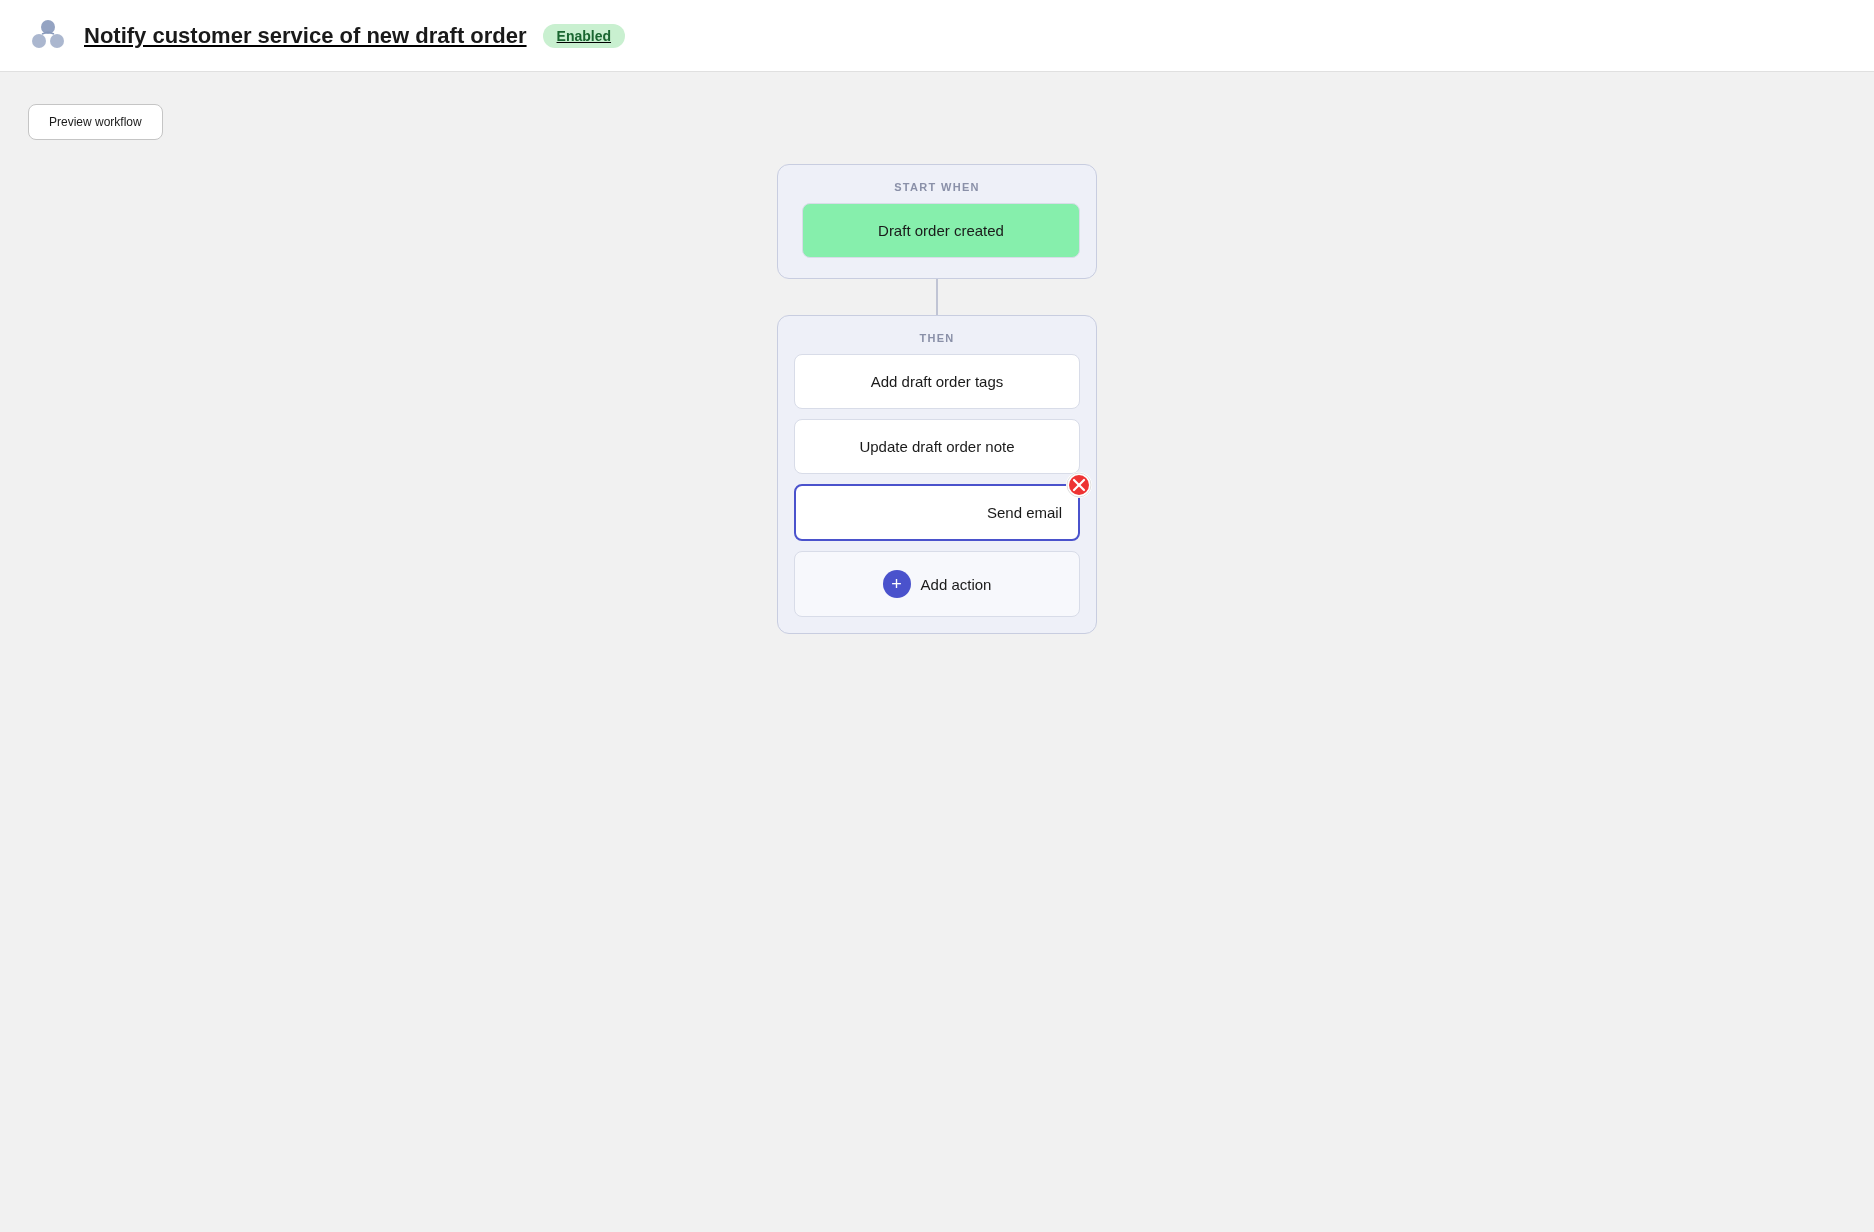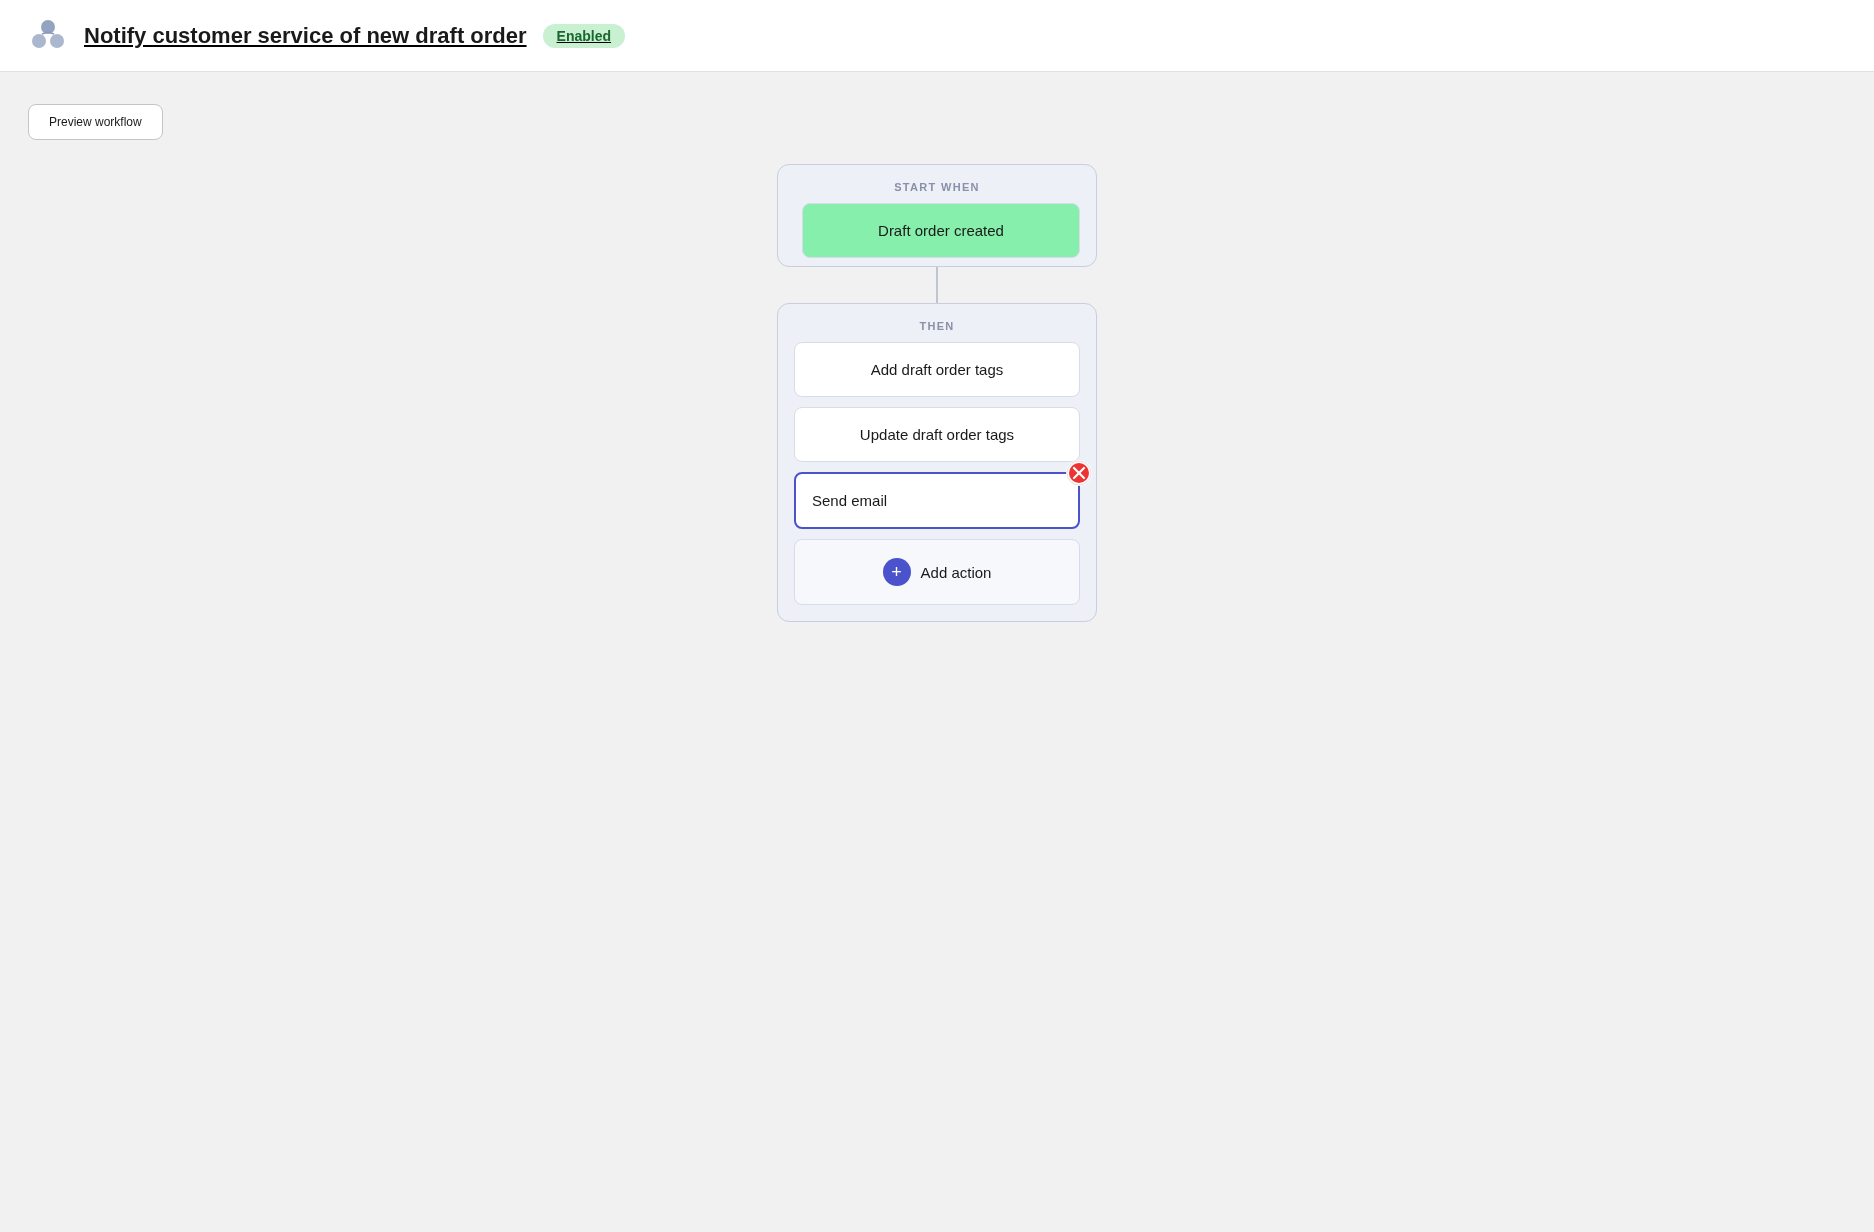--- a/index.html
+++ b/index.html
@@ -58,21 +58,21 @@
       flex-direction: column;
       align-items: center;
       margin-top: 24px;
       gap: 0;
     }
     .start-when-card {
       background: #eef0f8;
       border: 1.5px solid #c8cde0;
       border-radius: 12px;
       width: 320px;
-      padding: 16px 16px 8px;
+      padding: 16px 16px 20px;
     }
     .card-section-label {
       text-align: center;
       font-size: 11px;
       font-weight: 700;
       letter-spacing: 0.12em;
       color: #8a90a8;
       margin-bottom: 10px;
       text-transform: uppercase;
     }
@@ -116,21 +116,21 @@
     }
     .send-email-wrapper {
       position: relative;
       margin-bottom: 10px;
     }
     .send-email-box {
       background: #ffffff;
       border: 2px solid #4a52cc;
       border-radius: 8px;
       padding: 18px 16px;
-      text-align: left;
+      text-align: right;
       font-size: 15px;
       color: #1a1a1a;
       cursor: pointer;
     }
     .remove-btn {
       position: absolute;
       top: -12px;
       right: -12px;
       width: 26px;
       height: 26px;
@@ -215,21 +215,21 @@
     <div class="connector-line"></div>
 
     <div class="then-card">
       <div class="card-section-label">THEN</div>
 
       <div class="action-box">
         <span>Add draft order tags</span>
       </div>
 
       <div class="action-box">
-        <span>Update draft order tags</span>
+        <span>Update draft order note</span>
       </div>
 
       <div class="send-email-wrapper">
         <div class="send-email-box">
           <span>Send email</span>
         </div>
         <button class="remove-btn" title="Remove action">
           <svg viewBox="0 0 26 26" xmlns="http://www.w3.org/2000/svg">
             <circle cx="13" cy="13" r="12" fill="white" stroke="#e0e0e0" stroke-width="1"></circle>
             <circle cx="13" cy="13" r="10" fill="#ee3333"></circle>

